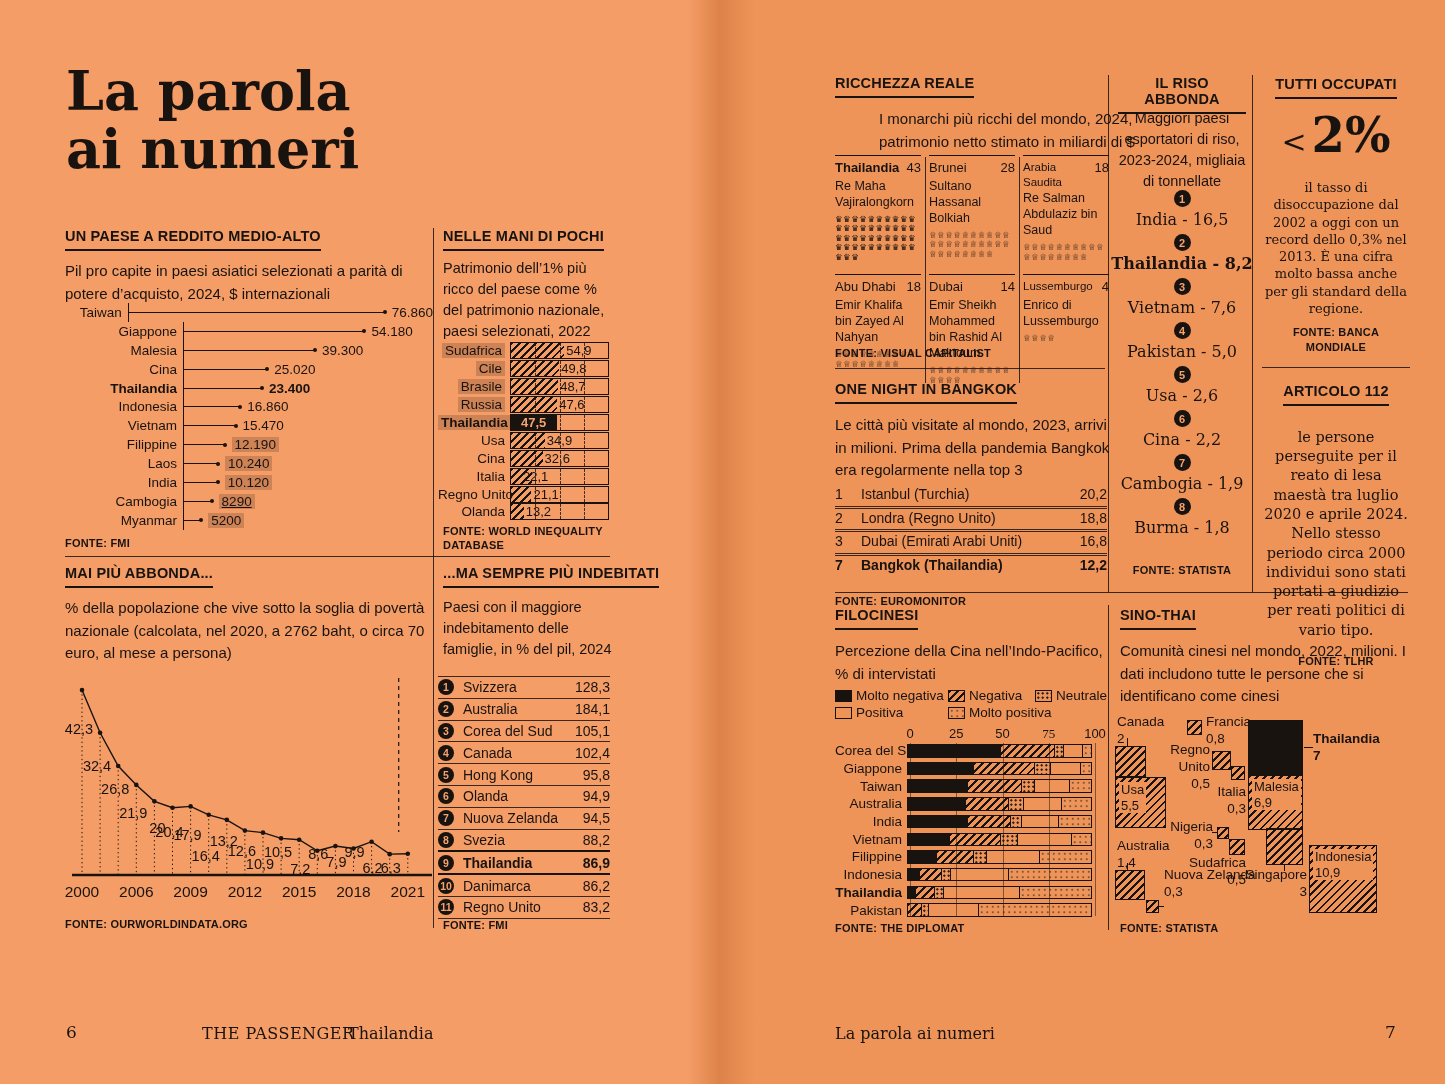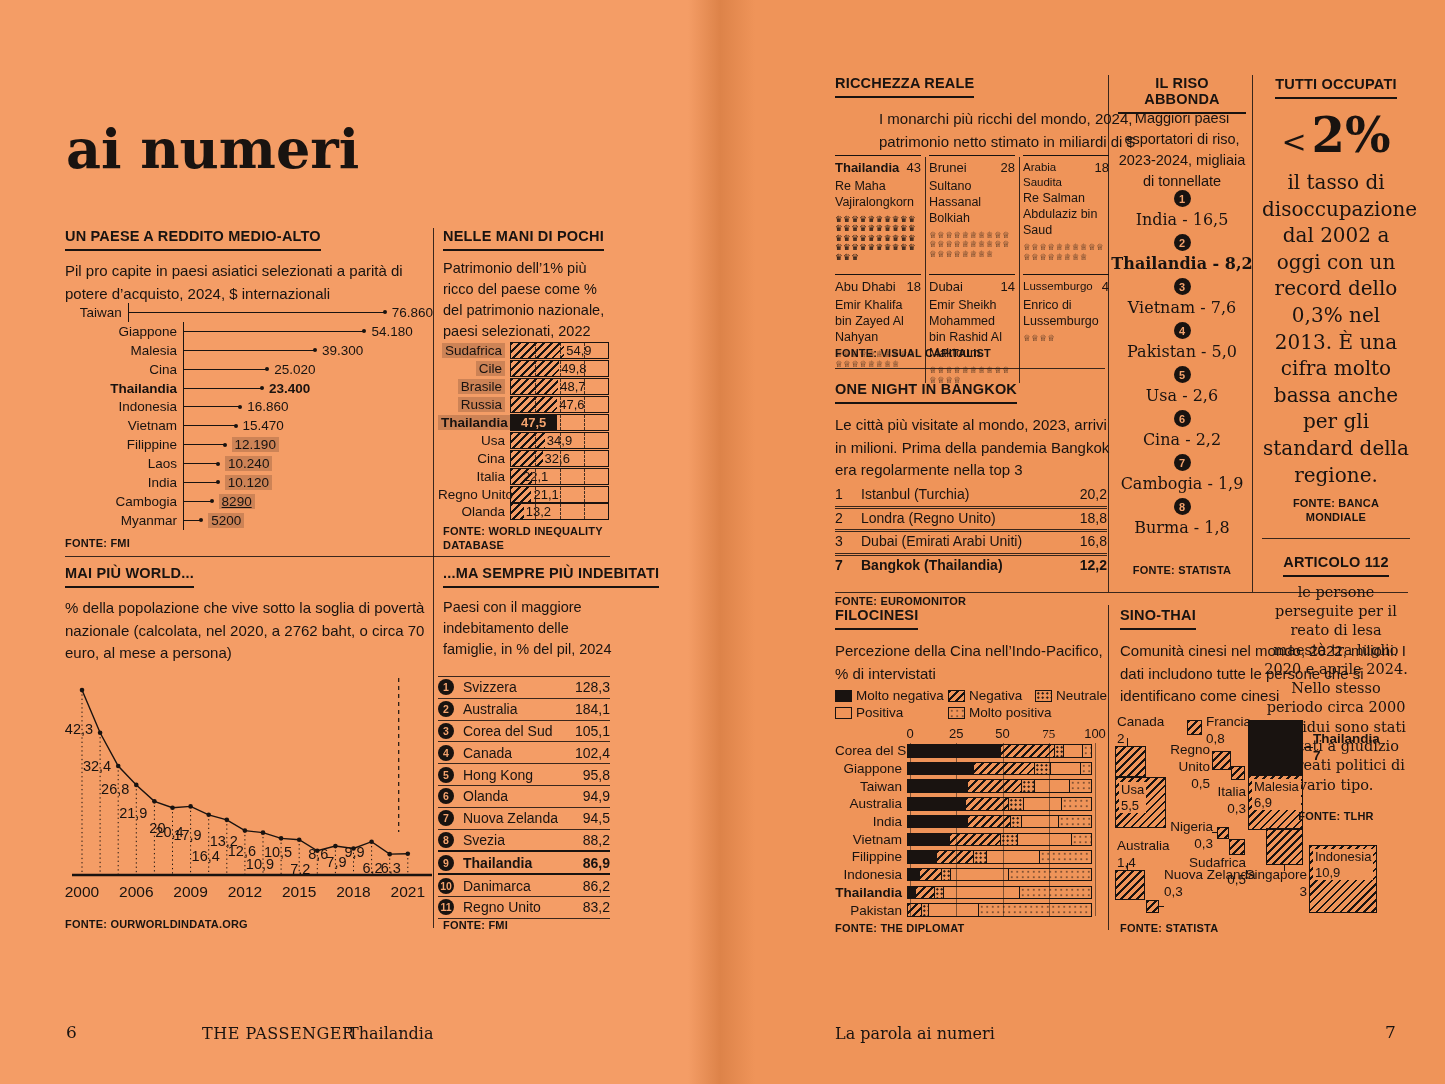--- a/index.html
+++ b/index.html
@@ -67,21 +67,21 @@
   .sq{position:absolute;border:1px solid #191310;box-sizing:border-box;}
   .s-lab{position:absolute;font-size:13.5px;line-height:1.26;white-space:pre-line;}
   .s-in{position:absolute;font-size:13px;line-height:1.2;white-space:pre-line;background:#ef9459;padding:0 2px;}
   .s-conn{position:absolute;background:#191310;}
   .tick-lab{position:absolute;font-size:13px;transform:translateX(-50%);}
   .center{text-align:center;}
 </style>
 </head>
 <body>
 
-<div class="abs serif" style="left:66px;top:62px;font-size:54px;font-weight:bold;line-height:1.08;"><br><span>ai numeri</span></div>
+<div class="abs serif" style="left:66px;top:62px;font-size:54px;font-weight:bold;line-height:1.08;"><span>La parola</span><br><span>ai numeri</span></div>
 
 <div class="abs vrule" style="left:433px;top:228px;height:700px;"></div>
 <div class="abs hrule" style="left:65px;top:556px;width:545px;"></div>
 
 <div class="abs h-sec" style="left:65px;top:228px;">UN PAESE A REDDITO MEDIO-ALTO</div>
 <div class="abs para" style="left:65px;top:260px;width:372px;">Pil pro capite in paesi asiatici selezionati a parità di potere d’acquisto, 2024, $ internazionali</div>
 <div class="abs" id="gdp-rows" style="left:65px;top:303px;width:368px;">
     <div class="gdp-row">
       <span class="gdp-label">Taiwan</span>
       <div class="gdp-track" style="flex: 1 1 0%;">
@@ -280,21 +280,21 @@
         <div class="w-grid" style="left: 25%;"></div>
         <div class="w-grid" style="left: 50%;"></div>
         <div class="w-grid" style="left: 75%;"></div>
         <div class="w-fill pat-hatch" style="width: 12.804px;"></div>
         <span class="w-val" style="left: 14.804px;">13,2</span>
       </div>
     </div>
   </div>
 <div class="abs fonte" style="left:443px;top:524px;width:160px;">FONTE: WORLD INEQUALITY DATABASE</div>
 
-<div class="abs h-sec" style="left:65px;top:565px;">MAI PIÙ WORLD...</div>
+<div class="abs h-sec" style="left:65px;top:565px;">MAI PIÙ ABBONDA...</div>
 <div class="abs para" style="left:65px;top:597px;width:372px;">% della popolazione che vive sotto la soglia di povertà nazionale (calcolata, nel 2020, a 2762 baht, o circa 70 euro, al mese a persona)</div>
 <svg class="abs" id="poverty-svg" width="378" height="250" style="left:60px;top:660px;overflow:visible;">
     <line x1="22" y1="30.086206896551715" x2="22" y2="215" stroke="#191310" stroke-width="1" stroke-dasharray="1.3 3"></line>
     <line x1="40.1" y1="72.7844827586207" x2="40.1" y2="215" stroke="#191310" stroke-width="1" stroke-dasharray="1.3 3"></line>
     <line x1="58.2" y1="106.06896551724138" x2="58.2" y2="215" stroke="#191310" stroke-width="1" stroke-dasharray="1.3 3"></line>
     <line x1="76.30000000000001" y1="124.89655172413792" x2="76.30000000000001" y2="215" stroke="#191310" stroke-width="1" stroke-dasharray="1.3 3"></line>
     <line x1="94.4" y1="141.3706896551724" x2="94.4" y2="215" stroke="#191310" stroke-width="1" stroke-dasharray="1.3 3"></line>
     <line x1="112.5" y1="147.75862068965517" x2="112.5" y2="215" stroke="#191310" stroke-width="1" stroke-dasharray="1.3 3"></line>
     <line x1="130.60000000000002" y1="146.41379310344826" x2="130.60000000000002" y2="215" stroke="#191310" stroke-width="1" stroke-dasharray="1.3 3"></line>
     <line x1="148.70000000000002" y1="154.8189655172414" x2="148.70000000000002" y2="215" stroke="#191310" stroke-width="1" stroke-dasharray="1.3 3"></line>
@@ -558,25 +558,25 @@
     </div>
   </div>
 <div class="abs fonte center" style="left:1114px;top:563px;width:136px;">FONTE: STATISTA</div>
 
 <div class="abs center" style="left:1262px;top:75px;width:148px;">
   <span class="h-sec">TUTTI OCCUPATI</span>
   <div class="serif" style="margin-top:8px;">
     <span style="font-size:30px;">&lt;</span>
     <span style="font-size:48px;font-weight:bold;">2%</span>
   </div>
-  <div class="serif" style="font-size:20px;line-height:1.33;margin-top:6px;">il tasso di disoccupazione dal 2002 a oggi con un record dello 0,3% nel 2013. È una cifra molto bassa anche per gli standard della regione.</div>
+  <div class="serif" style="font-size:13px;line-height:1.33;margin-top:16px;">il tasso di disoccupazione dal 2002 a oggi con un record dello 0,3% nel 2013. È una cifra molto bassa anche per gli standard della regione.</div>
   <div class="fonte" style="margin-top:8px;">FONTE: BANCA MONDIALE</div>
   <div class="hrule" style="margin-top:13px;"></div>
   <div style="margin-top:14px;"><span class="h-sec">ARTICOLO 112</span></div>
-  <div class="serif" style="font-size:14.5px;line-height:1.33;margin-top:6px;">le persone perseguite per il reato di lesa maestà tra luglio 2020 e aprile 2024. Nello stesso periodo circa 2000 individui sono stati portati a giudizio per reati politici di vario tipo.</div>
+  <div class="serif" style="font-size:14.5px;line-height:1.33;margin-top:22px;">le persone perseguite per il reato di lesa maestà tra luglio 2020 e aprile 2024. Nello stesso periodo circa 2000 individui sono stati portati a giudizio per reati politici di vario tipo.</div>
   <div class="fonte" style="margin-top:14px;">FONTE: TLHR</div>
 </div>
 
 <div class="abs h-sec" style="left:835px;top:607px;">FILOCINESI</div>
 <div class="abs para" style="left:835px;top:640px;width:280px;">Percezione della Cina nell’Indo-Pacifico, % di intervistati</div>
 <div class="abs" id="filo-legend" style="left:835px;top:690px;width:278px;height:34px;">
     <div class="f-sw pat-solid" style="left: 0px; top: 0px;"></div>
     <span class="f-lg" style="left: 21px; top: -2px;">Molto negativa</span>
     <div class="f-sw pat-hatch" style="left: 113px; top: 0px;"></div>
     <span class="f-lg" style="left: 134px; top: -2px;">Negativa</span>

